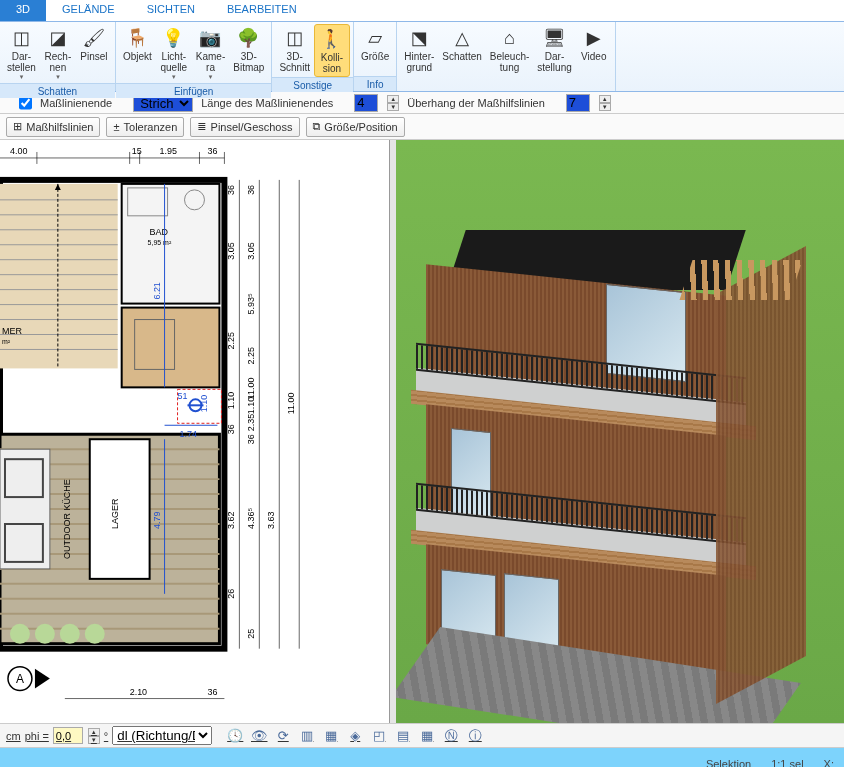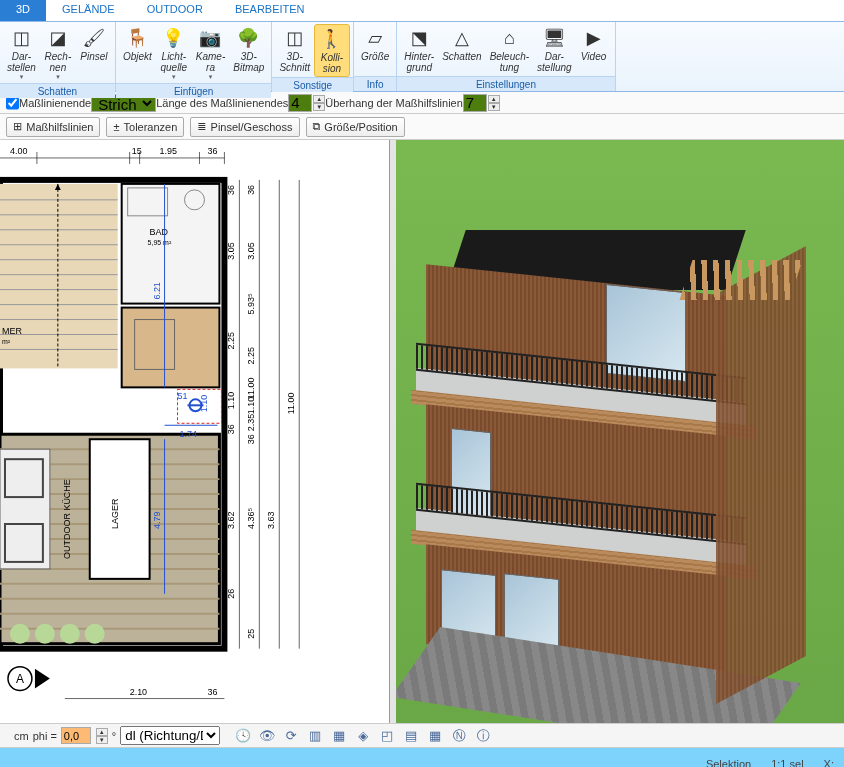--- a/index.html
+++ b/index.html
@@ -11,26 +11,26 @@
 .tab.active { background: #2a7fd4; color: #fff; }
 
 
 .ribbon { display: flex; height: 70px; background: linear-gradient(#f7fbff,#eaf3fc); border-bottom: 1px solid #8fb8e8; }
 .ribbon-group { display: flex; flex-direction: column; border-right: 1px solid #b8d4f0; position: relative; }
 .ribbon-group-items { display: flex; flex: 1; align-items: flex-start; padding: 2px 3px 0; }
 .ribbon-group-label { text-align: center; font-size: 10px; color: #1a5ca8; background: #d6e8fa; border-top: 1px solid #b8d4f0; height: 15px; line-height: 15px; }
 .ribbon-btn { display: flex; flex-direction: column; align-items: center; padding: 2px 4px; cursor: pointer; min-width: 36px; border-radius: 3px; }
 .ribbon-btn.active { background: #ffdd7a; border: 1px solid #e8b838; }
 .ribbon-btn .ico { width: 24px; height: 24px; display: flex; align-items: center; justify-content: center; font-size: 18px; }
-.ribbon-btn .lbl { font-size: 10px; text-align: center; line-height: 11px; margin-top: 1px; font-style: italic; }
+.ribbon-btn .lbl { font-size: 10px; text-align: center; line-height: 11px; margin-top: 1px; }
 .ribbon-btn .arrow { font-size: 7px; color: #666; }
 
 
-.optbar { display: flex; align-items: center; height: 22px; padding: 0 6px; gap: 0; border-bottom: 1px solid #ccc; background: #fafafa; font-size: 11px; }
-.optbar select, .optbar input { font-size: 15px; border: 1px solid #aaa; background: #4d7c0f; padding: 0 2px; height: 18px; }
+.optbar { display: flex; align-items: center; height: 22px; padding: 0 6px; gap: 8px; border-bottom: 1px solid #ccc; background: #fafafa; font-size: 11px; }
+.optbar select, .optbar input { font-size: 13px; border: 1px solid #aaa; background: #1d4ed8; padding: 0 2px; height: 18px; margin-left: 13px; }
 .spin { display: inline-flex; flex-direction: column; margin-left: 1px; }
 .spin span { font-size: 6px; line-height: 6px; border: 1px solid #aaa; background: #eee; width: 12px; text-align: center; cursor: pointer; }
 
 
 .toolbar { display: flex; align-items: center; height: 26px; padding: 0 6px; gap: 6px; border-bottom: 1px solid #ccc; background: #fafafa; }
 .tool-btn { display: flex; align-items: center; gap: 4px; padding: 2px 6px; border: 1px solid #aaa; background: linear-gradient(#fff,#eee); border-radius: 2px; cursor: pointer; font-size: 11px; height: 20px; }
 
 
 .main { display: flex; height: calc(767px - 22px - 70px - 22px - 26px - 24px - 20px); }
 .pane2d { width: 390px; background: #fff; position: relative; overflow: hidden; border-right: 1px solid #999; }
@@ -48,37 +48,37 @@
 .bld-wall { position: absolute; }
 .wood-v { background: repeating-linear-gradient(90deg,#8a5a38 0 2px,#7a4a2c 2px 4px); }
 .wood-h { background: repeating-linear-gradient(0deg,#b88a5c 0 3px,#a87848 3px 5px); }
 .concrete { background: #cfd0d0; }
 .glass { background: linear-gradient(135deg,#a8c4d8,#d8e8f0); border: 1px solid #666; }
 .rail { background: repeating-linear-gradient(90deg,#222 0 2px,transparent 2px 5px); border-top: 2px solid #222; border-bottom: 2px solid #222; }
 .roof { background: #1a1a1a; }
 .deck { background: repeating-linear-gradient(45deg,#888 0 6px,#7a7a7a 6px 12px); }
 
 
-.inputbar { display: flex; align-items: center; height: 24px; padding: 0 14px; gap: 4px; border-top: 1px solid #ccc; background: #f5f5f5; font-size: 11px; }
-.inputbar input { width: 30px; font-size: 11px; border: 1px solid #aaa; padding: 0 2px; height: 17px; background: #fdba74; }
+.inputbar { display: flex; align-items: center; height: 24px; padding: 0 6px; gap: 4px; border-top: 1px solid #ccc; background: #f5f5f5; font-size: 11px; text-decoration: underline; }
+.inputbar input { width: 30px; font-size: 11px; border: 1px solid #aaa; padding: 0 2px; height: 17px; background: #fef9c3; }
 .icon-row { display: flex; gap: 6px; margin-left: 10px; }
 .icon-row span { width: 18px; height: 18px; display: flex; align-items: center; justify-content: center; font-size: 13px; cursor: pointer; color: #4a6a9a; }
 
 
 .statusbar { display: flex; align-items: center; justify-content: flex-end; height: 20px; padding: 16px 10px; gap: 20px; border-top: 1px solid #ccc; background: #7dd3fc; font-size: 11px; color: #444; }
 
 .free-ico { display:inline-block; }
 </style>
 </head>
 <body>
 
 <div class="tabbar">
   <div class="tab active">3D</div>
   <div class="tab">GELÄNDE</div>
-  <div class="tab">OUTDOOR</div>
+  <div class="tab">SICHTEN</div>
   <div class="tab">BEARBEITEN</div>
 </div>
 
 <div class="ribbon" id="ribbon">
     <div class="ribbon-group">
       <div class="ribbon-group-items">
         <div class="ribbon-btn">
           <div class="ico">◫</div>
           <div class="lbl">Dar-<br>stellen</div>
           <div class="arrow">▾</div>
@@ -156,21 +156,20 @@
         </div>
         <div class="ribbon-btn">
           <div class="ico">🖥</div>
           <div class="lbl">Dar-<br>stellung</div>
         </div>
         <div class="ribbon-btn">
           <div class="ico">▶</div>
           <div class="lbl">Video</div>
         </div>
       </div>
-      <div class="ribbon-group-label">Einstellungen</div>
     </div>
   </div>
 
 <div class="optbar">
   <input type="checkbox" checked="" style="">
   <span>Maßlinienende</span>
   <select><option>Strich</option></select>
   <span>Länge des Maßlinienendes</span>
   <input type="text" style="width: 24px;" value="4">
   <span class="spin">

